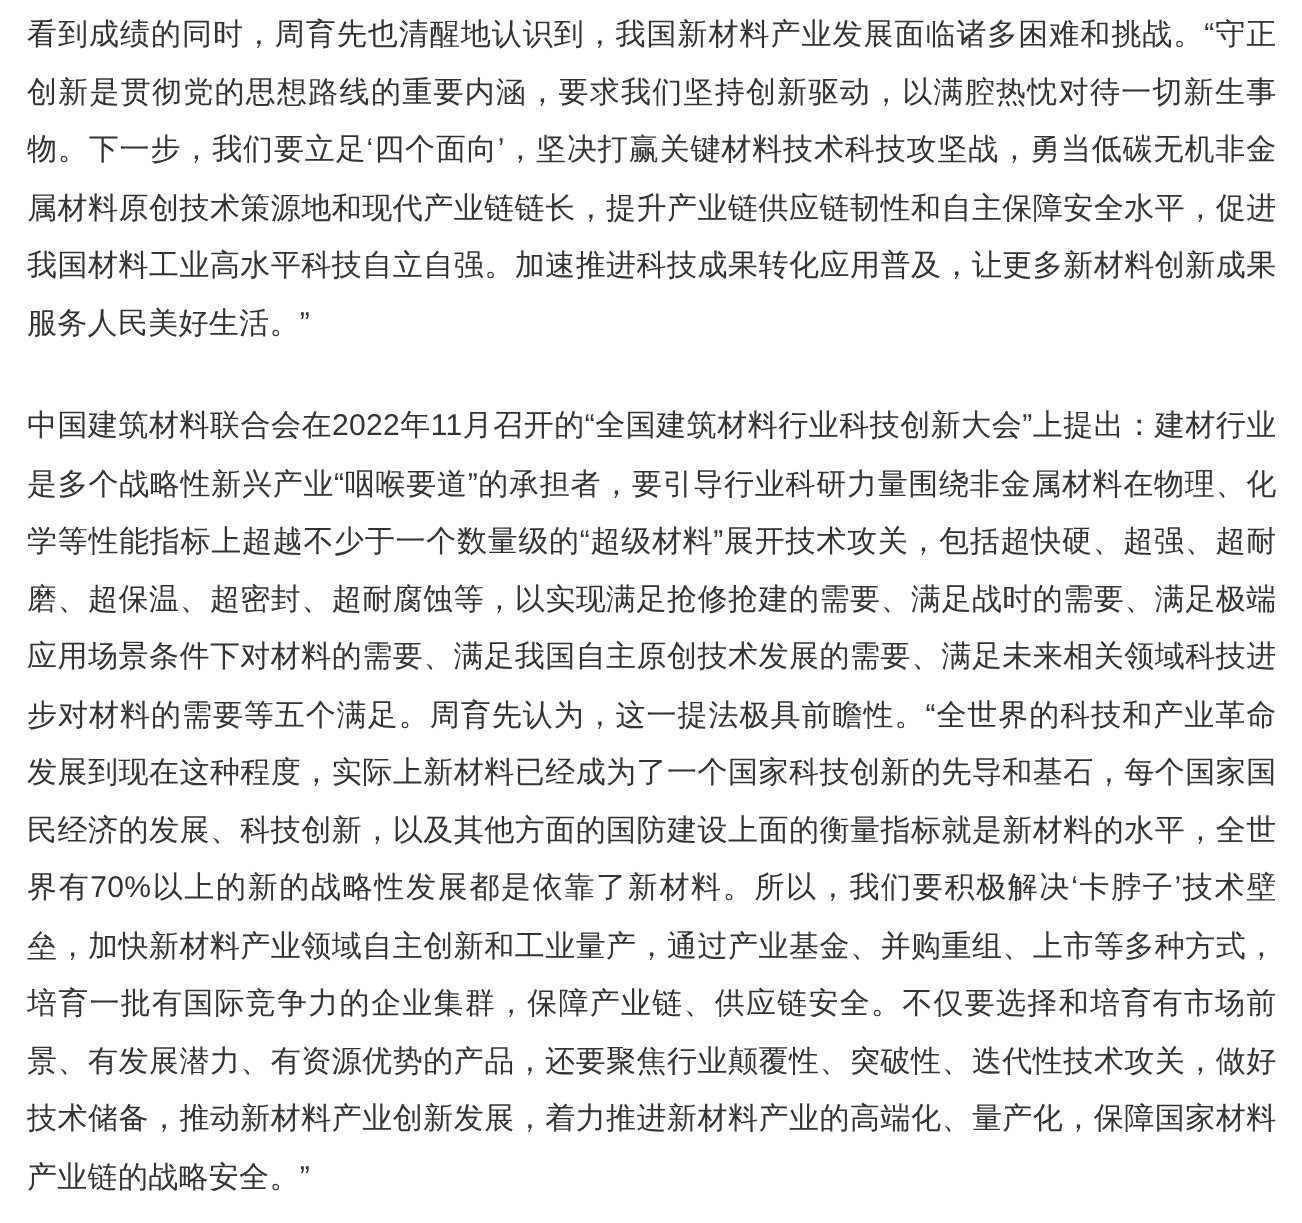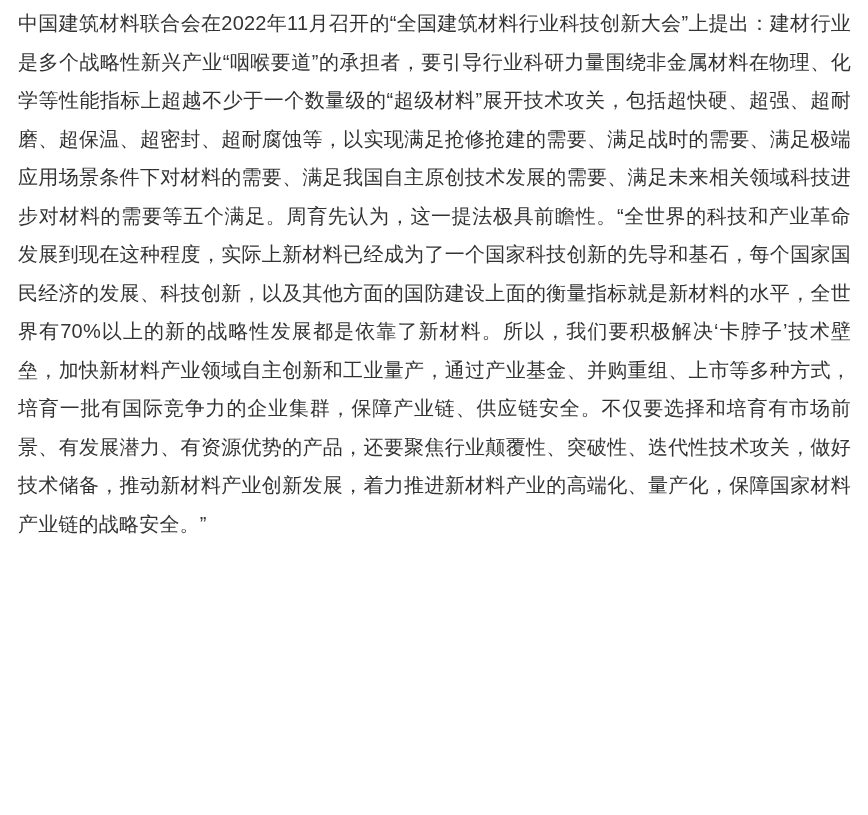--- a/index.html
+++ b/index.html
@@ -28,14 +28,15 @@
     font-weight: 400;
     margin: 0 0 30px 0;
     word-break: break-all;
   }
   .para:last-child { margin-bottom: 0; }
 </style>
 </head>
 <body>
 
 <div class="page">
+  <p class="para">看到成绩的同时，周育先也清醒地认识到，我国新材料产业发展面临诸多困难和挑战。“守正创新是贯彻党的思想路线的重要内涵，要求我们坚持创新驱动，以满腔热忱对待一切新生事物。下一步，我们要立足‘四个面向’，坚决打赢关键材料技术科技攻坚战，勇当低碳无机非金属材料原创技术策源地和现代产业链链长，提升产业链供应链韧性和自主保障安全水平，促进我国材料工业高水平科技自立自强。加速推进科技成果转化应用普及，让更多新材料创新成果服务人民美好生活。”</p>
   <p class="para">中国建筑材料联合会在2022年11月召开的“全国建筑材料行业科技创新大会”上提出：建材行业是多个战略性新兴产业“咽喉要道”的承担者，要引导行业科研力量围绕非金属材料在物理、化学等性能指标上超越不少于一个数量级的“超级材料”展开技术攻关，包括超快硬、超强、超耐磨、超保温、超密封、超耐腐蚀等，以实现满足抢修抢建的需要、满足战时的需要、满足极端应用场景条件下对材料的需要、满足我国自主原创技术发展的需要、满足未来相关领域科技进步对材料的需要等五个满足。周育先认为，这一提法极具前瞻性。“全世界的科技和产业革命发展到现在这种程度，实际上新材料已经成为了一个国家科技创新的先导和基石，每个国家国民经济的发展、科技创新，以及其他方面的国防建设上面的衡量指标就是新材料的水平，全世界有70%以上的新的战略性发展都是依靠了新材料。所以，我们要积极解决‘卡脖子’技术壁垒，加快新材料产业领域自主创新和工业量产，通过产业基金、并购重组、上市等多种方式，培育一批有国际竞争力的企业集群，保障产业链、供应链安全。不仅要选择和培育有市场前景、有发展潜力、有资源优势的产品，还要聚焦行业颠覆性、突破性、迭代性技术攻关，做好技术储备，推动新材料产业创新发展，着力推进新材料产业的高端化、量产化，保障国家材料产业链的战略安全。”</p>
 </div>
 
 </body></html>

